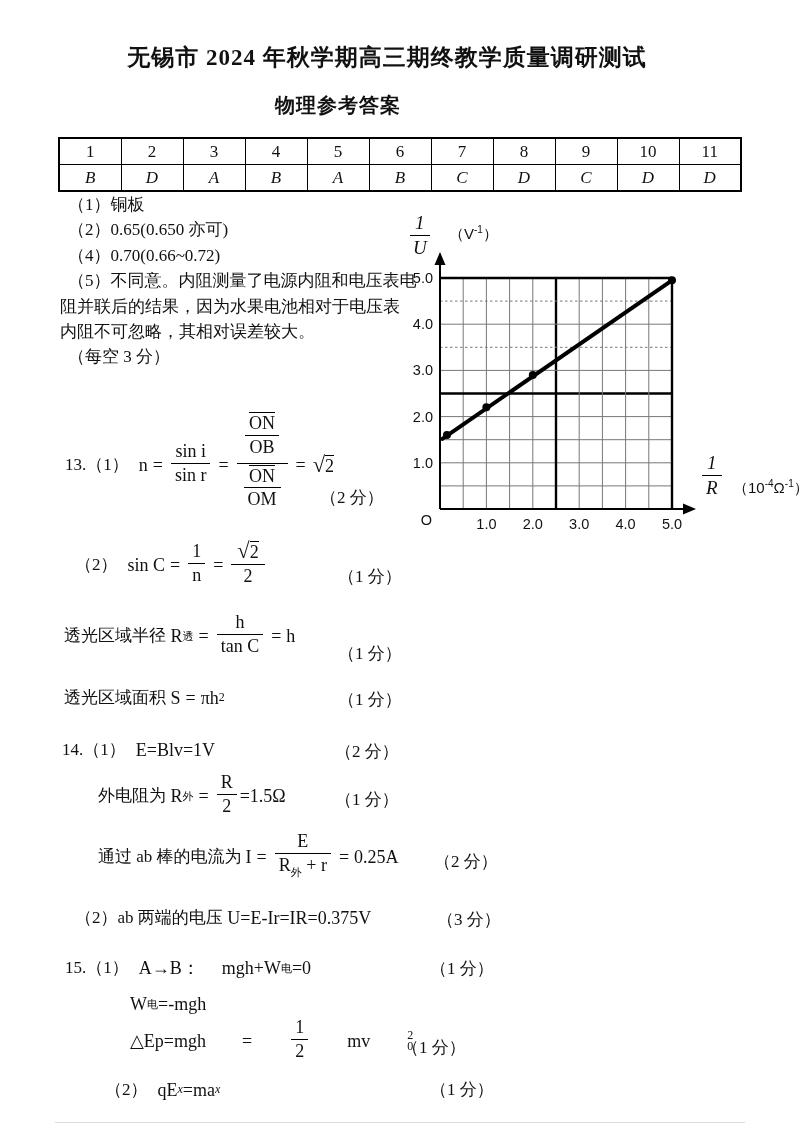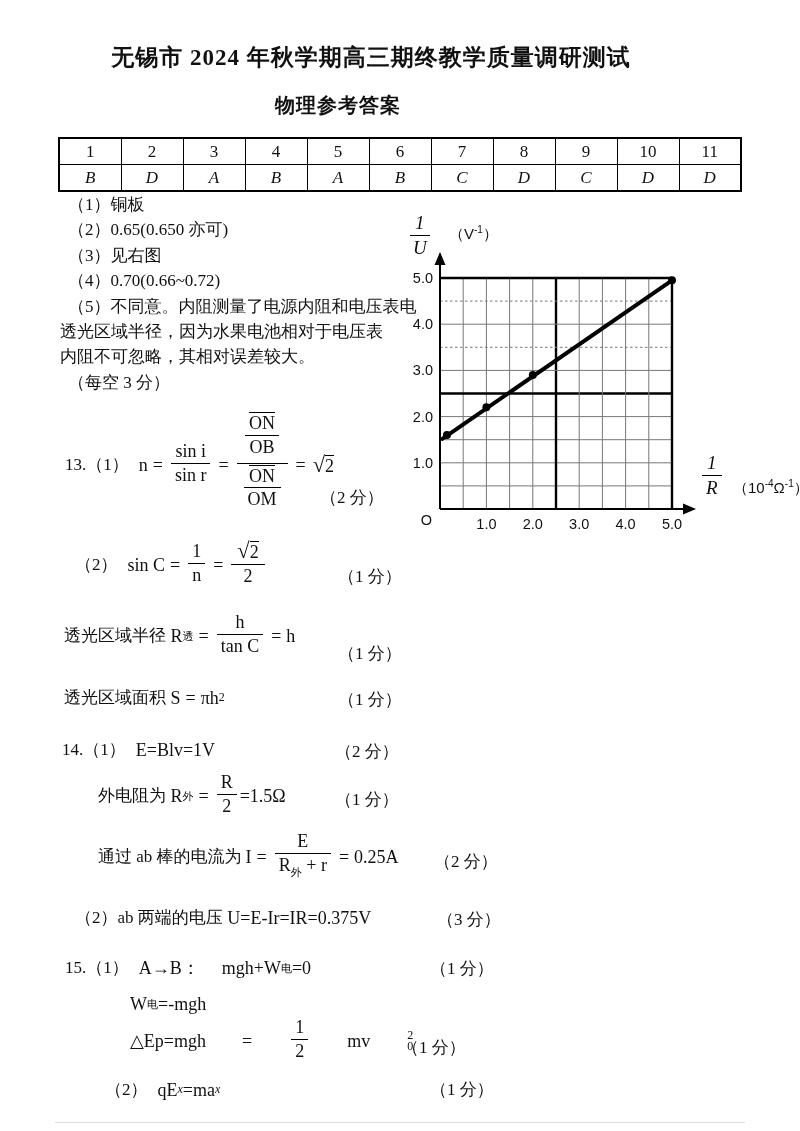--- a/index.html
+++ b/index.html
@@ -3,21 +3,21 @@
 <meta charset="utf-8">
 <style>
   html,body{margin:0;padding:0;}
   body{background:#888;}
   .page{
     position:relative; width:800px; height:1131px; margin:0 auto;
     background:#fff; overflow:hidden;
     font-family:"Liberation Serif","DejaVu Serif",serif; color:#111;
   }
   .abs{position:absolute;}
-  .title{left:0; top:42px; width:742px; text-align:center;
+  .title{left:16px; top:42px; width:742px; text-align:center;
     font-size:23px; font-weight:bold; letter-spacing:1px;}
   .subtitle{left:0; top:92px; width:676px; text-align:center;
     font-size:20px; font-weight:bold; letter-spacing:1px;}
 
   
   table.ans-table{left:58px; top:137px; width:684px; position:absolute;
     border-collapse:collapse; table-layout:fixed;}
   table.ans-table td{border:1.4px solid #000; height:25px; text-align:center;
     font-size:17px; padding:0;}
   table.ans-table .ans{font-style:italic;}
@@ -93,24 +93,23 @@
       <td class="ans">C</td>
       <td class="ans">D</td>
       <td class="ans">D</td>
     </tr>
   </tbody>
     </table>
 
   <div class="abs q12">
     <div class="ind">（1）铜板</div>
     <div class="ind">（2）0.65(0.650 亦可)</div>
-    <div class="ind">（3）见右图</div>
     <div class="ind">（4）0.70(0.66~0.72)</div>
     <div class="ind">（5）不同意。内阻测量了电源内阻和电压表电</div>
-    <div>透光区域半径，因为水果电池相对于电压表</div>
+    <div>阻并联后的结果，因为水果电池相对于电压表</div>
     <div>内阻不可忽略，其相对误差较大。</div>
     <div class="ind">（每空 3 分）</div>
   </div>
 
   <div class="abs" style="left:410px; top:212px;">
     <span class="axfrac"><span class="n">1</span><span class="d">U</span></span>
   </div>
   <div class="abs unit" style="left:449px; top:224px;"><span>（V</span><sup>-1</sup><span>）</span></div>
 
   <svg class="abs" style="left:398px; top:248px;" width="320" height="292">

